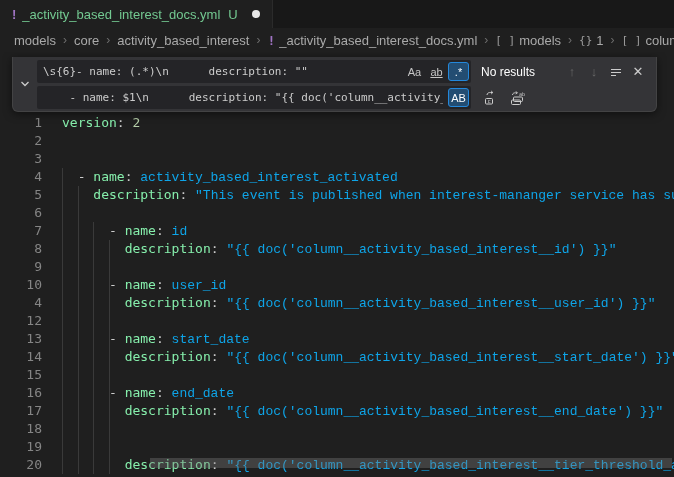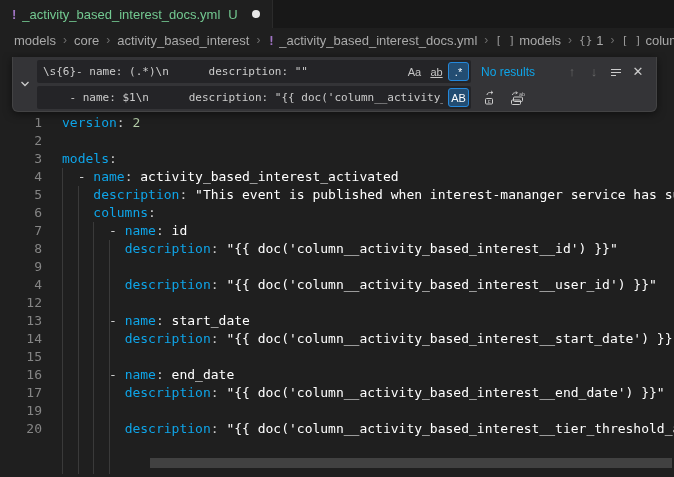--- a/index.html
+++ b/index.html
@@ -25,22 +25,22 @@
   .bc-icon.yaml { color:#a074c4; font-weight:700; font-size:13px; }
 
   
   .editor { position:absolute; top:52px; left:0; right:0; bottom:0; overflow:hidden; }
   .code-area { position:absolute; top:62px; left:0; right:0;
                font-family:"DejaVu Sans Mono", monospace; font-size:13px; line-height:18px; }
   .guide { position:absolute; width:1px; background:#3a3a3a; z-index:0; }
   .line { display:flex; height:18px; position:relative; z-index:1; white-space:pre; }
   .ln { width:42px; flex:0 0 42px; text-align:right; color:#858585; user-select:none; }
   .code { padding-left:20px; white-space:pre; color:#d4d4d4; }
-  .code .k { color:#0ea5e9; }
-  .code .s { color:#ffffff; }
+  .code .k { color:#86efac; }
+  .code .s { color:#0ea5e9;font-family:Liberation Mono, monospace; }
   .code .n { color:#b5cea8; }
   .code .p { color:#cccccc; }
   .code .t { color:#d4d4d4; }
   .hscroll { position:absolute; left:150px; right:2px; bottom:9px; height:10px;
              background:rgba(121,121,121,0.38); z-index:5; }
 
   
   .find-widget { position:absolute; left:12px; top:5px; width:645px; height:55px;
                  background:#343437; border:1px solid rgba(80,80,80,0.55); border-top:none;
                  border-radius:0 0 6px 6px; box-shadow:0 2px 8px rgba(0,0,0,0.5);
@@ -52,21 +52,21 @@
   .input-box { width:434px; height:23px; background:#242427; border-radius:2px;
                display:flex; align-items:center; padding:0 2px 0 0; }
   .input-box input { flex:1; min-width:0; background:transparent; border:none; outline:none;
                      color:#cccccc; font-family:"DejaVu Sans Mono", monospace; font-size:11px;
                      padding:0 4px 0 6px; white-space:pre; }
   .opt-btn { width:21px; height:19px; border-radius:3px; display:flex; align-items:center;
              justify-content:center; color:#c5c5c5; font-size:11px; cursor:pointer;
              border:1px solid transparent; flex:0 0 21px; margin-left:1px; }
   .opt-btn.underline { text-decoration:underline; }
   .opt-btn.active { background:rgba(36,137,219,0.42); border-color:#2488db; color:#ffffff; }
-  .no-results { color:#0ea5e9; font-size:12px; margin-left:10px; white-space:nowrap; }
+  .no-results { color:#ffffff; font-size:12px; margin-left:10px; white-space:nowrap; }
   .fw-spacer { flex:1; }
   .nav-btn { width:20px; height:20px; display:flex; align-items:center; justify-content:center;
              color:#cccccc; font-size:13px; cursor:pointer; border-radius:3px; margin-left:2px; }
   .nav-btn.disabled { color:#686868; cursor:default; }
   .rep-btn { width:20px; height:20px; display:flex; align-items:center; justify-content:center;
              cursor:pointer; border-radius:3px; margin-left:6px; }
   .rep-btn:first-of-type { margin-left:10px; }
   svg { display:block; }
 </style>
 </head>
@@ -119,34 +119,36 @@
 
   <div class="editor">
 
     <div class="code-area">
       <div class="guide" style="left:62px;  top:54px;  height:306px;"></div>
       <div class="guide" style="left:78px;  top:72px;  height:288px;"></div>
       <div class="guide" style="left:93px;  top:108px; height:252px;"></div>
       <div class="guide" style="left:109px; top:126px; height:234px;"></div>
     <div class="line"><span class="ln">1</span><span class="code"><span class="k">version</span><span class="p">:</span><span class="t"> </span><span class="n">2</span></span></div>
         <div class="line"><span class="ln">2</span><span class="code"></span></div>
-        <div class="line"><span class="ln">3</span><span class="code"><span class="k">models</span><span class="p">:</span></span></div>
+        <div class="line"><span class="ln">3</span></div>
         <div class="line"><span class="ln">4</span><span class="code"><span class="t">  </span><span class="p">- </span><span class="k">name</span><span class="p">:</span><span class="t"> </span><span class="s">activity_based_interest_activated</span></span></div>
         <div class="line"><span class="ln">5</span><span class="code"><span class="t">    </span><span class="k">description</span><span class="p">:</span><span class="t"> </span><span class="s">"This event is published when interest-mananger service has success</span></span></div>
-        <div class="line"><span class="ln">6</span><span class="code"><span class="t">    </span><span class="k">columns</span><span class="p">:</span></span></div>
+        <div class="line"><span class="ln">6</span></div>
         <div class="line"><span class="ln">7</span><span class="code"><span class="t">      </span><span class="p">- </span><span class="k">name</span><span class="p">:</span><span class="t"> </span><span class="s">id</span></span></div>
         <div class="line"><span class="ln">8</span><span class="code"><span class="t">        </span><span class="k">description</span><span class="p">:</span><span class="t"> </span><span class="s">"{{ doc('column__activity_based_interest__id') }}"</span></span></div>
         <div class="line"><span class="ln">9</span><span class="code"></span></div>
+        <div class="line"><span class="ln">10</span><span class="code"><span class="t">      </span><span class="p">- </span><span class="k">name</span><span class="p">:</span><span class="t"> </span><span class="s">user_id</span></span></div>
         <div class="line"><span class="ln">4</span><span class="code"><span class="t">        </span><span class="k">description</span><span class="p">:</span><span class="t"> </span><span class="s">"{{ doc('column__activity_based_interest__user_id') }}"</span></span></div>
         <div class="line"><span class="ln">12</span><span class="code"></span></div>
         <div class="line"><span class="ln">13</span><span class="code"><span class="t">      </span><span class="p">- </span><span class="k">name</span><span class="p">:</span><span class="t"> </span><span class="s">start_date</span></span></div>
         <div class="line"><span class="ln">14</span><span class="code"><span class="t">        </span><span class="k">description</span><span class="p">:</span><span class="t"> </span><span class="s">"{{ doc('column__activity_based_interest__start_date') }}"</span></span></div>
         <div class="line"><span class="ln">15</span><span class="code"></span></div>
         <div class="line"><span class="ln">16</span><span class="code"><span class="t">      </span><span class="p">- </span><span class="k">name</span><span class="p">:</span><span class="t"> </span><span class="s">end_date</span></span></div>
         <div class="line"><span class="ln">17</span><span class="code"><span class="t">        </span><span class="k">description</span><span class="p">:</span><span class="t"> </span><span class="s">"{{ doc('column__activity_based_interest__end_date') }}"</span></span></div>
+        <div class="line"><span class="ln">18</span><span class="code"></span></div>
         <div class="line"><span class="ln">19</span></div>
         <div class="line"><span class="ln">20</span><span class="code"><span class="t">        </span><span class="k">description</span><span class="p">:</span><span class="t"> </span><span class="s">"{{ doc('column__activity_based_interest__tier_threshold_amount</span></span></div>
       </div>
 
     <div class="hscroll"></div>
 
     <div class="find-widget">
       <div class="toggle-strip">
         <svg width="14" height="14" viewBox="0 0 14 14">
           <path d="M3.5 5 L7 8.5 L10.5 5" stroke="#cccccc" stroke-width="1.3" fill="none"></path>

